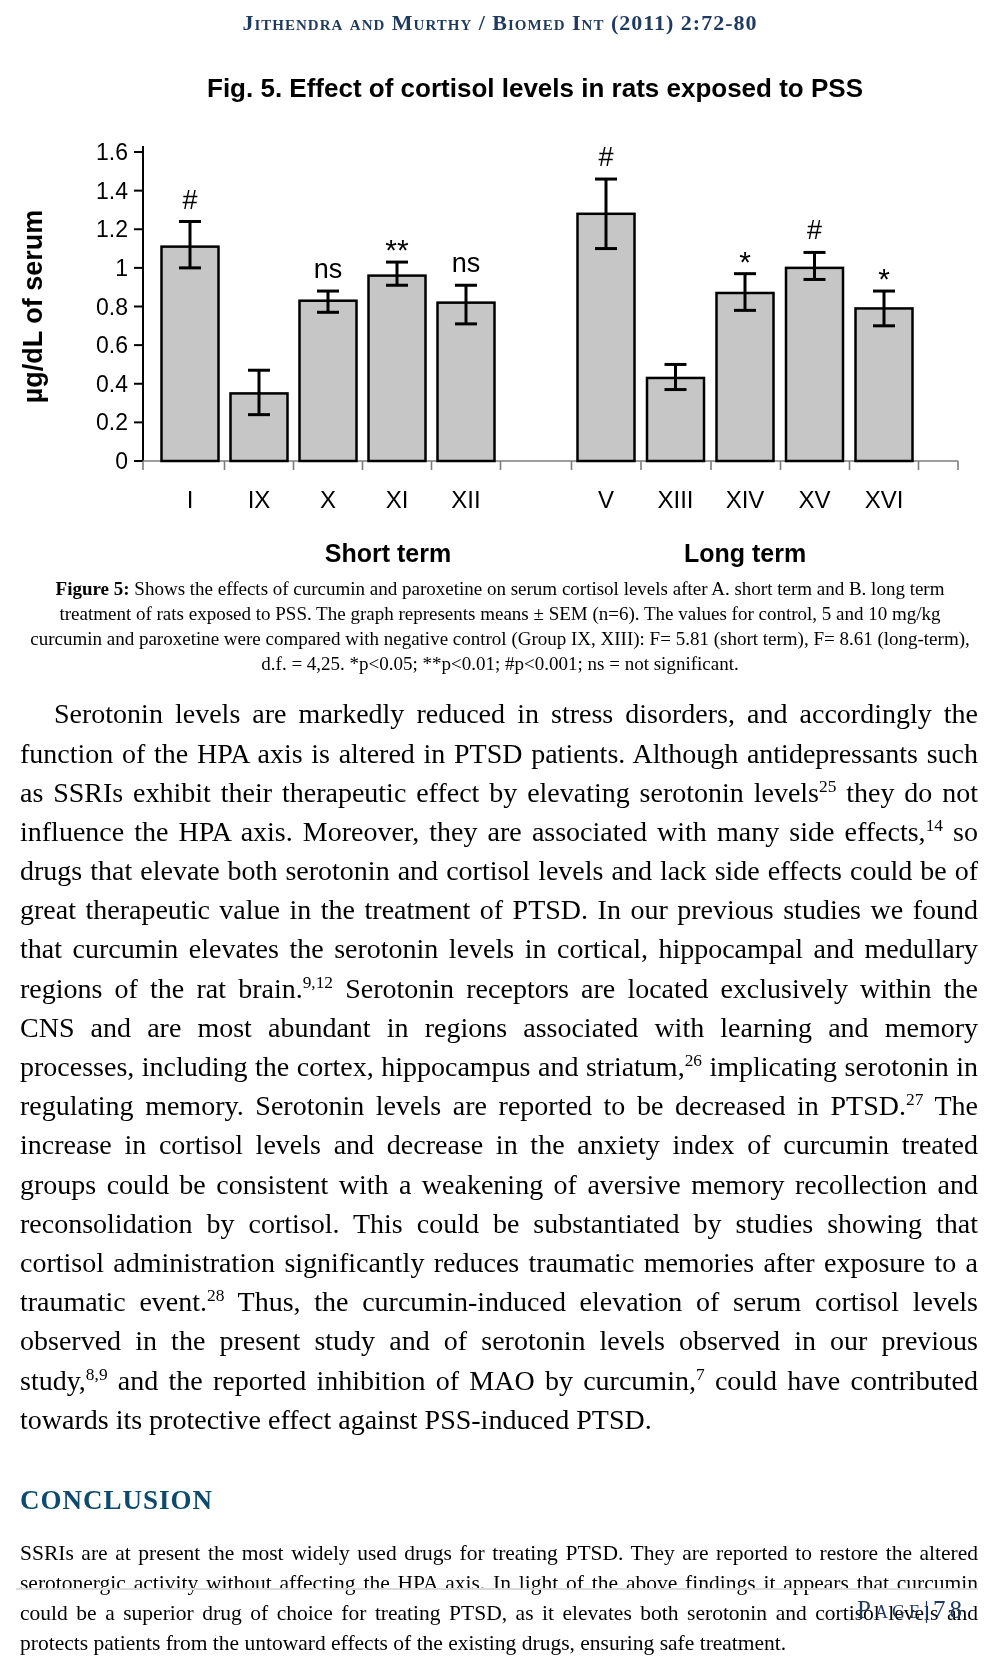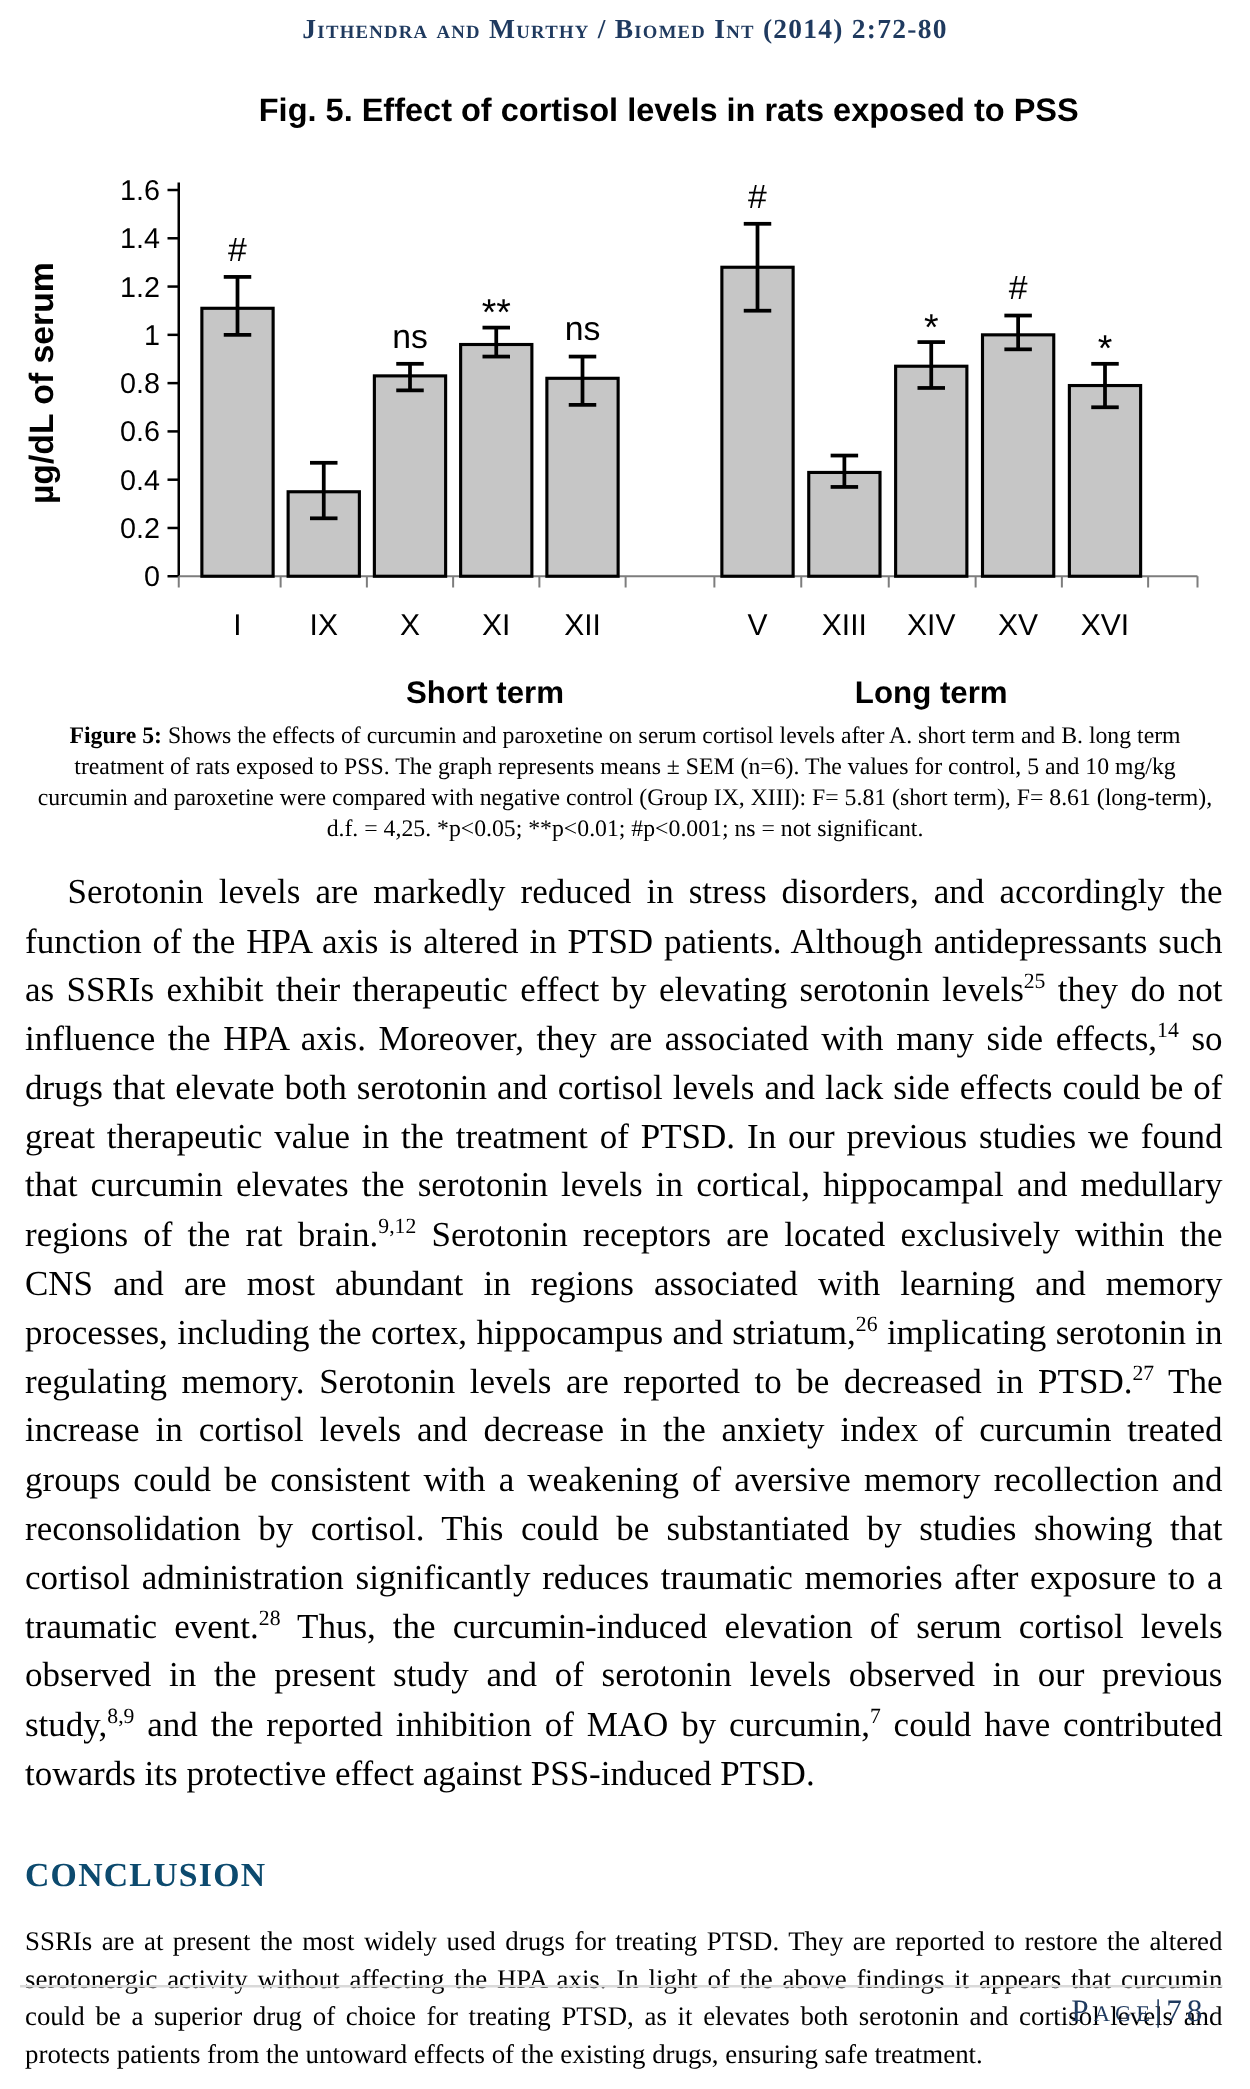--- a/index.html
+++ b/index.html
@@ -19,21 +19,21 @@
   .footer-rule{position:absolute;left:16px;right:22px;top:1588px;border-top:2px solid #d9d9d9;}
   .page-number{position:absolute;top:1596px;right:34px;font-variant:small-caps;font-weight:normal;
         font-size:25px;letter-spacing:4px;color:#1f3a5f;}
   sup{font-size:0.62em;line-height:0;}
 </style>
 </head>
 <body>
 
 <div class="page">
 
-  <div class="running-header">Jithendra and Murthy / Biomed Int (2014) 2:72-80</div>
+  <div class="running-header">Jithendra and Murthy / Biomed Int (2011) 2:72-80</div>
 
   <svg class="chart-svg" width="1000" height="524" viewBox="0 0 1000 524" xmlns="http://www.w3.org/2000/svg">
       <text x="535" y="49" text-anchor="middle" font-size="26" font-weight="bold" font-family="&quot;Liberation Sans&quot;, sans-serif">Fig. 5. Effect of cortisol levels in rats exposed to PSS</text>
       <text x="42" y="258.5" text-anchor="middle" font-size="27" font-weight="bold" font-family="&quot;Liberation Sans&quot;, sans-serif" transform="rotate(-90 42 258.5)">µg/dL of serum</text>
       <line x1="143" y1="98" x2="143" y2="413" stroke="#000" stroke-width="2"></line>
       <line x1="143" y1="413" x2="958" y2="413" stroke="#7d7d7d" stroke-width="1.6"></line>
       <line x1="134" y1="413" x2="143" y2="413" stroke="#000" stroke-width="2"></line>
       <text x="128" y="421" text-anchor="end" font-size="23" font-family="&quot;Liberation Sans&quot;, sans-serif">0</text>
       <line x1="134" y1="374.375" x2="143" y2="374.375" stroke="#000" stroke-width="2"></line>
       <text x="128" y="382.375" text-anchor="end" font-size="23" font-family="&quot;Liberation Sans&quot;, sans-serif">0.2</text>

